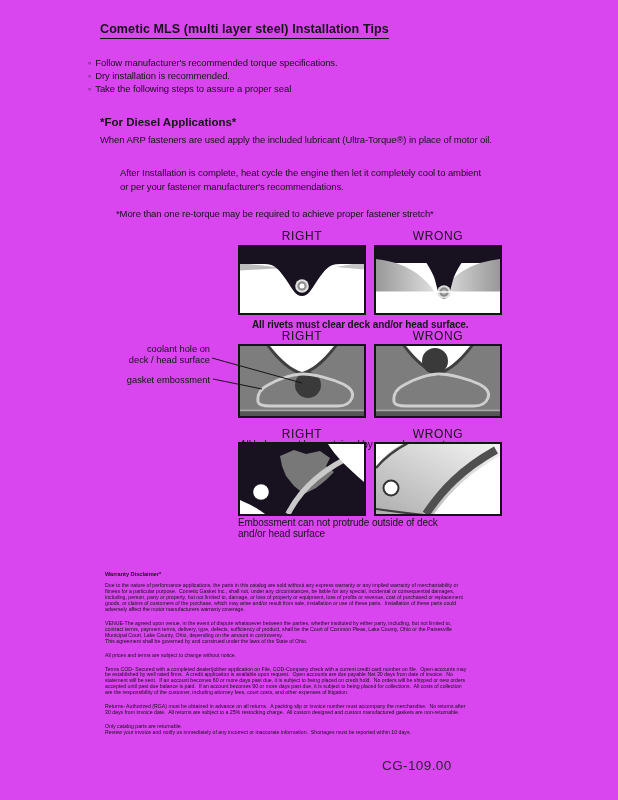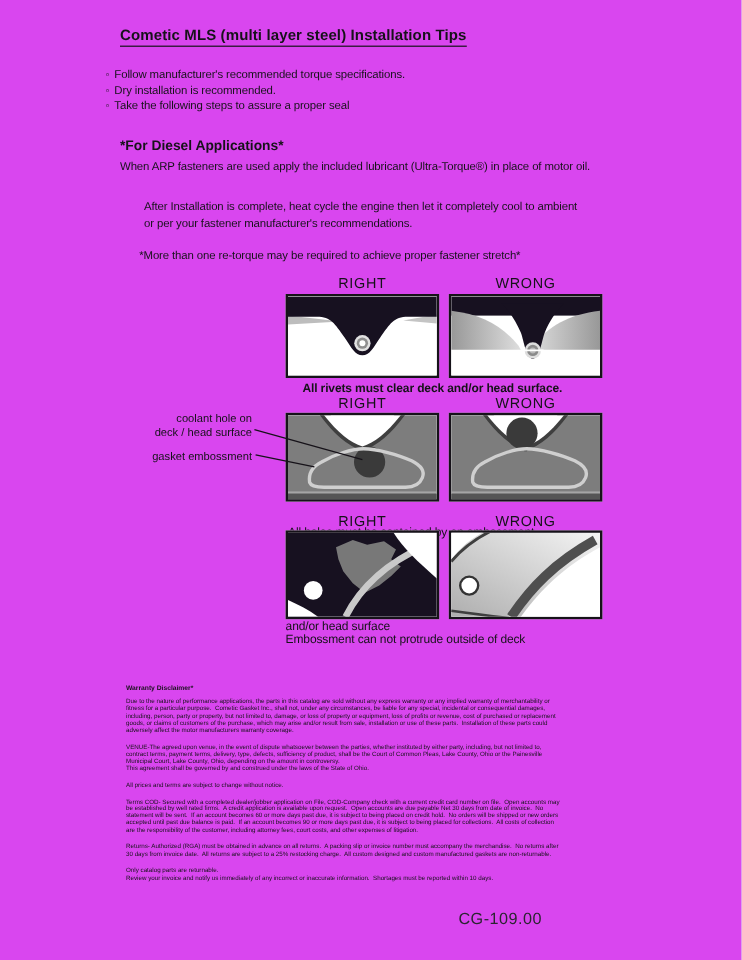--- a/index.html
+++ b/index.html
@@ -166,22 +166,22 @@
     <rect x="0" y="0" width="124" height="70" fill="url(#g3w)"></rect>
     <path d="M50,70 C66,46 86,25 120,6" stroke="#4f4f4f" stroke-width="8" fill="none"></path>
     <path d="M58,70 C74,48 94,28 124,12 L124,70 Z" fill="#ffffff"></path>
     <path d="M0,24 C10,12 20,5 34,-2" stroke="#3f3f3f" stroke-width="2.4" fill="none"></path>
     <path d="M0,22 C10,10 19,3 30,-2 L0,-2 Z" fill="#ffffff"></path>
     <path d="M0,65 C14,67 30,69 48,71" stroke="#3f3f3f" stroke-width="2.2" fill="none"></path>
     <circle cx="15" cy="44" r="7.5" fill="#ffffff" stroke="#333333" stroke-width="2"></circle>
   </svg>
 
   <div class="abs caption cap3">
+      <div class="caption">Embossment can not protrude outside of deck</div>
       <div class="caption">and/or head surface</div>
-      <div class="caption">Embossment can not protrude outside of deck</div>
     </div>
 
   <div class="abs disclaimer">
     <div class="disc-heading">Warranty Disclaimer*</div>
     <div class="disc-para">
         <div class="disc-line">Due to the nature of performance applications, the parts in this catalog are sold without any express warranty or any implied warranty of merchantability or</div>
         <div class="disc-line">fitness for a particular purpose.  Cometic Gasket Inc., shall not, under any circumstances, be liable for any special, incidental or consequential damages,</div>
         <div class="disc-line">including, person, party or property, but not limited to, damage, or loss of property or equipment, loss of profits or revenue, cost of purchased or replacement</div>
         <div class="disc-line">goods, or claims of customers of the purchase, which may arise and/or result from sale, installation or use of these parts.  Installation of these parts could</div>
         <div class="disc-line">adversely affect the motor manufacturers warranty coverage.</div>

